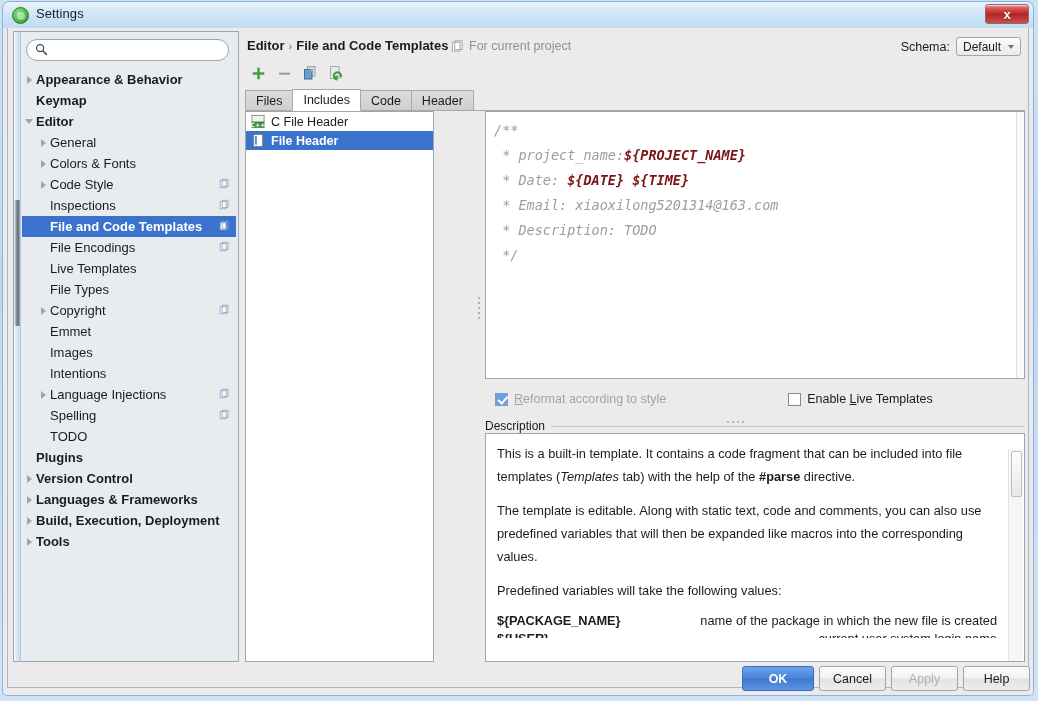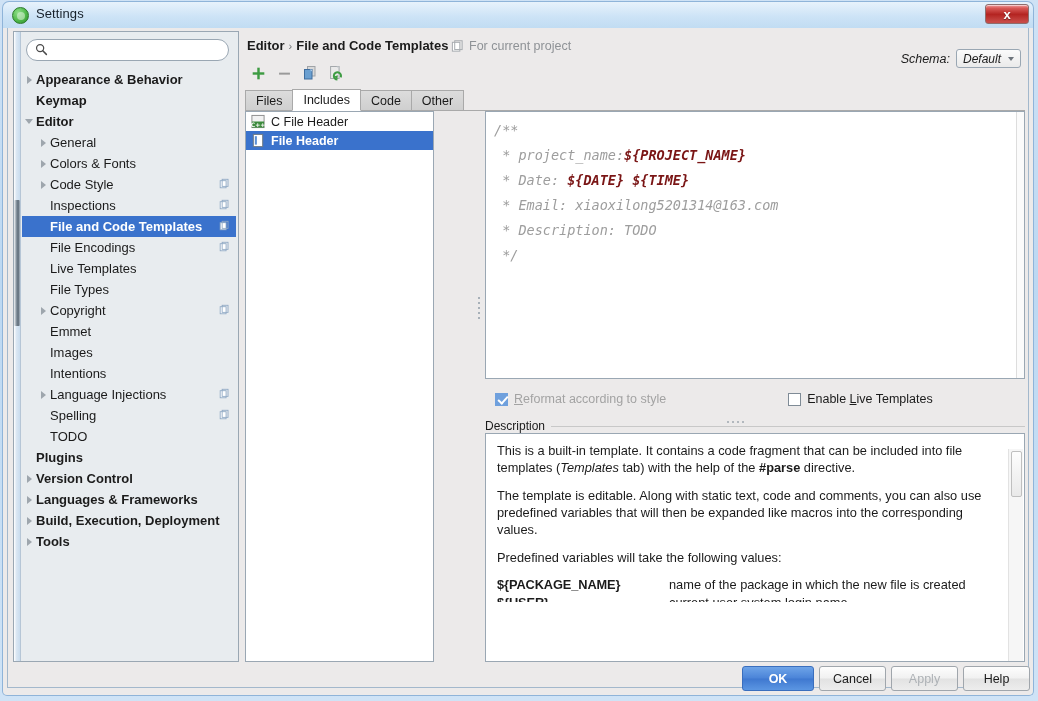--- a/index.html
+++ b/index.html
@@ -196,22 +196,22 @@
     white-space: nowrap;
   }
   .crumb-sep { color: #6f7276; font-weight: normal; margin: 0 4px; font-size: 11px; }
   .for-project {
     position: absolute; left: 210px; top: 8px;
     font-size: 12.5px; color: #8e9296;
     white-space: nowrap;
     display: flex; align-items: center;
   }
   .schema-wrap {
-    position: absolute; right: 4px; top: 18px;
-    display: flex; align-items: center; font-style: italic;
+    position: absolute; right: 4px; top: 6px;
+    display: flex; align-items: center;
   }
   .schema-label { font-size: 12.5px; color: #1b1b1b; margin-right: 6px; }
   .schema-combo {
     min-width: 62px; height: 19px;
     background: linear-gradient(180deg,#fbfbfb 0%, #eaeaea 100%);
     border: 1px solid #9aa7b3;
     border-radius: 3px;
     box-sizing: border-box;
     display: flex; align-items: center;
     padding: 0 6px;
@@ -397,31 +397,32 @@
     box-sizing: border-box;
     overflow: hidden;
   }
   .desc-content {
     padding: 8px 12px 0 11px;
     width: 500px;
   }
   .desc-p {
     font-size: 12.8px;
     color: #1b1b1b;
-    line-height: 17px;
+    line-height: 23px;
     margin: 0 0 11px 0;
   }
   .desc-p.tight { margin-bottom: 0; }
   .desc-p em { font-style: italic; }
   .desc-p b { font-weight: bold; }
   .var-row {
     display: flex;
     font-size: 12.8px;
     color: #1b1b1b;
     line-height: 18px;
+    justify-content: space-between;
   }
   .var-name {
     width: 172px;
     flex: 0 0 172px;
     font-weight: bold;
     font-family: "Liberation Sans", sans-serif;
     letter-spacing: -0.1px;
   }
   .var-row.clipped { overflow: hidden; height: 8px; }
   .desc-scroll {
@@ -675,21 +676,21 @@
               <div class="tab">
                 <span>Files</span>
               </div>
               <div class="tab active">
                 <span>Includes</span>
               </div>
               <div class="tab">
                 <span>Code</span>
               </div>
               <div class="tab">
-                <span>Other</span>
+                <span>Header</span>
               </div>
             </div>
           <div class="tab-strip-line"></div>
 
           <div class="split-area">
 
             <div class="tpl-list" id="tpl-list">
                 <div class="tpl-item">
                   <svg class="tpl-icon" viewBox="0 0 16 16">
                     <rect x="1.5" y="1.5" width="13" height="13" fill="#f2f2f2" stroke="#8a8a8a" stroke-width="1"></rect>

